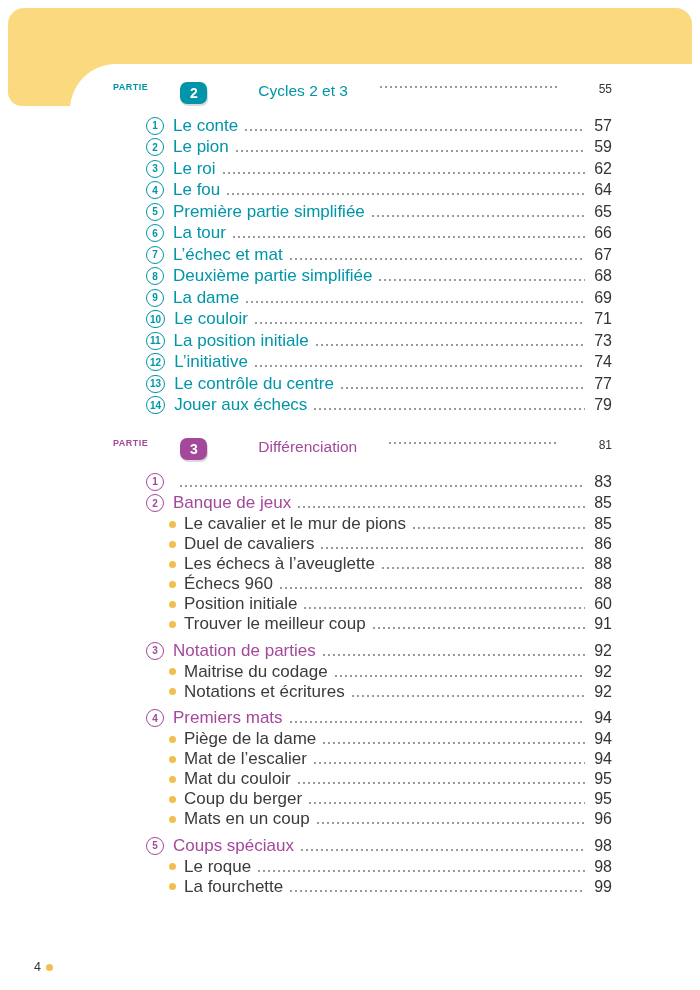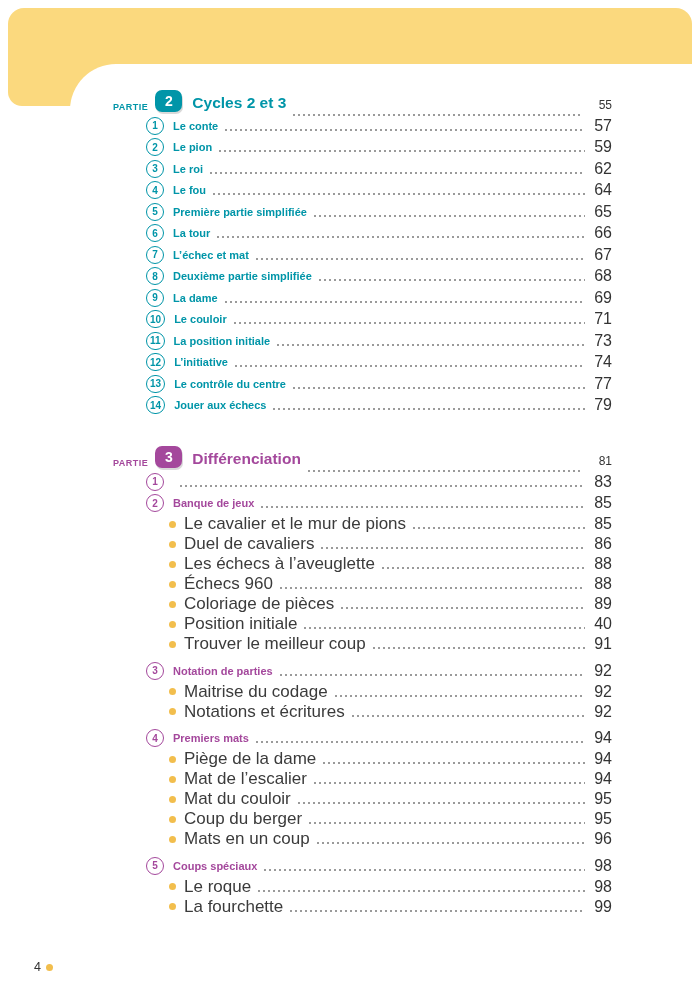--- a/index.html
+++ b/index.html
@@ -5,35 +5,35 @@
   html,body{margin:0;padding:0;background:#fff;}
   body{font-family:"Liberation Sans",sans-serif;-webkit-font-smoothing:antialiased;}
   .page{position:relative;width:700px;height:990px;background:#fff;overflow:hidden;}
 
   .band{position:absolute;left:8px;right:8px;top:8px;height:58px;background:var(--band);border-radius:16px 16px 0 0;}
   .band-corner{position:absolute;left:8px;top:40px;width:118px;height:66px;background:var(--band);border-radius:0 0 0 14px;}
   .sheet{position:absolute;left:70px;top:64px;right:0;bottom:0;background:#fff;border-top-left-radius:46px;}
 
   .toc{padding:18px 88px 0 43px;}
 
-  .part-heading{display:flex;align-items:flex-end;height:30px;}
+  .part-heading{display:flex;align-items:flex-start;height:30px;gap:25px;}
   .part + .part{margin-top:22px;}
   .part-label{font-size:9px;font-weight:bold;letter-spacing:.5px;color:var(--pc);flex:none;}
   .part-badge{flex:none;width:27px;height:22px;border-radius:7px;background:var(--pc);color:#fff;
     font-size:14px;font-weight:bold;display:inline-flex;align-items:center;justify-content:center;
     margin:0 10px 0 7px;box-shadow:1px 2px 0 rgba(0,0,0,.15);}
-  .part-title{font-size:15.5px;font-weight:bold;color:var(--pc);flex:none;}
+  .part-title{font-size:15.5px;font-weight:normal;color:var(--pc);flex:none;margin-left:16px;}
   .part-page{font-size:12px;color:var(--pagenum);min-width:22px;text-align:right;flex:none;}
 
   .chapter-list{margin-left:33px;margin-top:3px;}
   .chapter-row{display:flex;align-items:center;height:21.5px;}
   .chap-num{flex:none;min-width:18px;height:18px;box-sizing:border-box;padding:0 3px;
     border:1.5px solid var(--pc);border-radius:10px;background:#fff;color:var(--pc);
     font-size:10px;font-weight:bold;display:inline-flex;align-items:center;justify-content:center;margin-right:9px;}
-  .chap-title{font-size:11px;font-weight:bold;color:var(--pc);flex:none;}
+  .chap-title{font-size:17px;font-weight:normal;color:var(--pc);flex:none;}
   .chap-page,.sub-page{font-size:16px;color:var(--pagenum);min-width:20px;text-align:right;flex:none;}
 
   .sub-row{display:flex;align-items:center;height:20px;padding-left:23px;}
   .bullet{flex:none;width:7px;height:7px;border-radius:50%;background:var(--bullet);margin-right:8px;}
   .sub-title{font-size:17px;color:var(--text);flex:none;}
 
   .leader{flex:1;height:2px;margin:0 7px;transform:translateY(4px);
     background-image:radial-gradient(circle at 1px 1px,var(--dots) 1px,transparent 1.3px);
     background-size:5px 2px;background-repeat:repeat-x;}
 
@@ -230,29 +230,23 @@
     <span class="sub-page">88</span>
   </div>
                 <div class="sub-row">
     <span class="bullet"></span>
     <span class="sub-title">Échecs 960</span>
     <span class="leader"></span>
     <span class="sub-page">88</span>
   </div>
                 <div class="sub-row">
     <span class="bullet"></span>
-    <span class="sub-title">Coloriage de pièces</span>
-    <span class="leader"></span>
-    <span class="sub-page">89</span>
-  </div>
-                <div class="sub-row">
-    <span class="bullet"></span>
     <span class="sub-title">Position initiale</span>
     <span class="leader"></span>
-    <span class="sub-page">40</span>
+    <span class="sub-page">60</span>
   </div>
                 <div class="sub-row">
     <span class="bullet"></span>
     <span class="sub-title">Trouver le meilleur coup</span>
     <span class="leader"></span>
     <span class="sub-page">91</span>
   </div>
               </div>
   </div>
             <div class="group" style="margin-top: 6px;">

